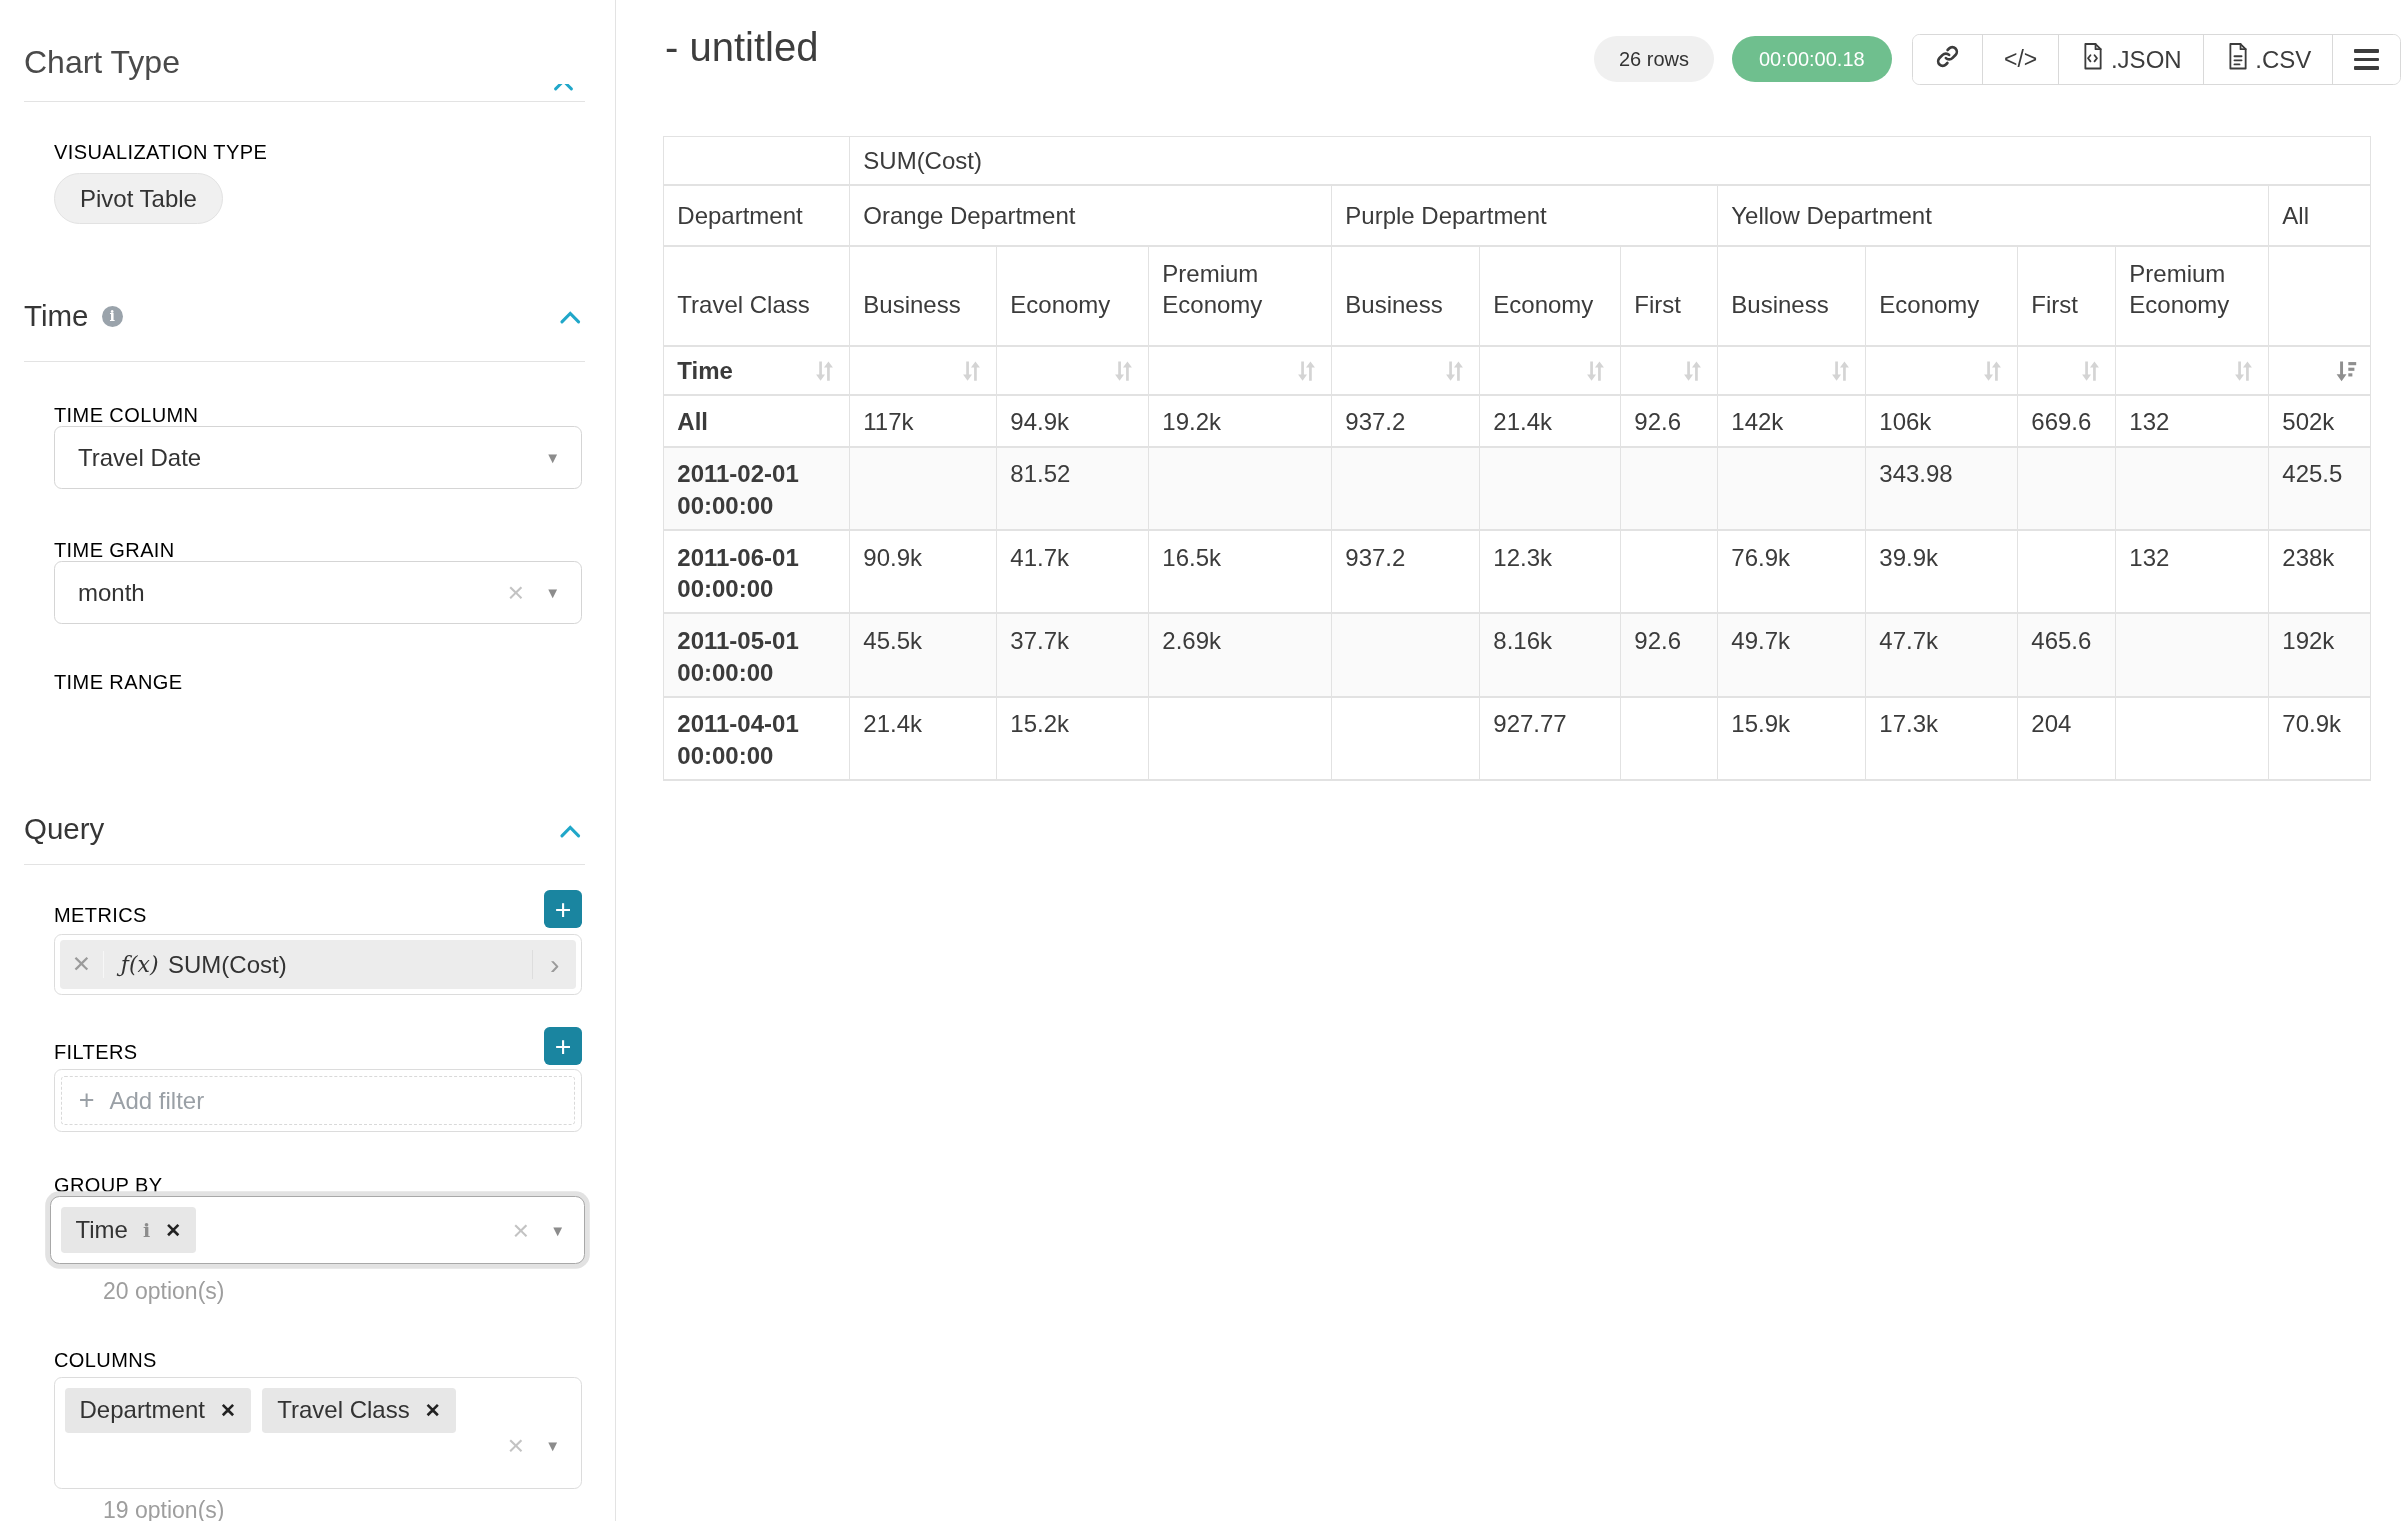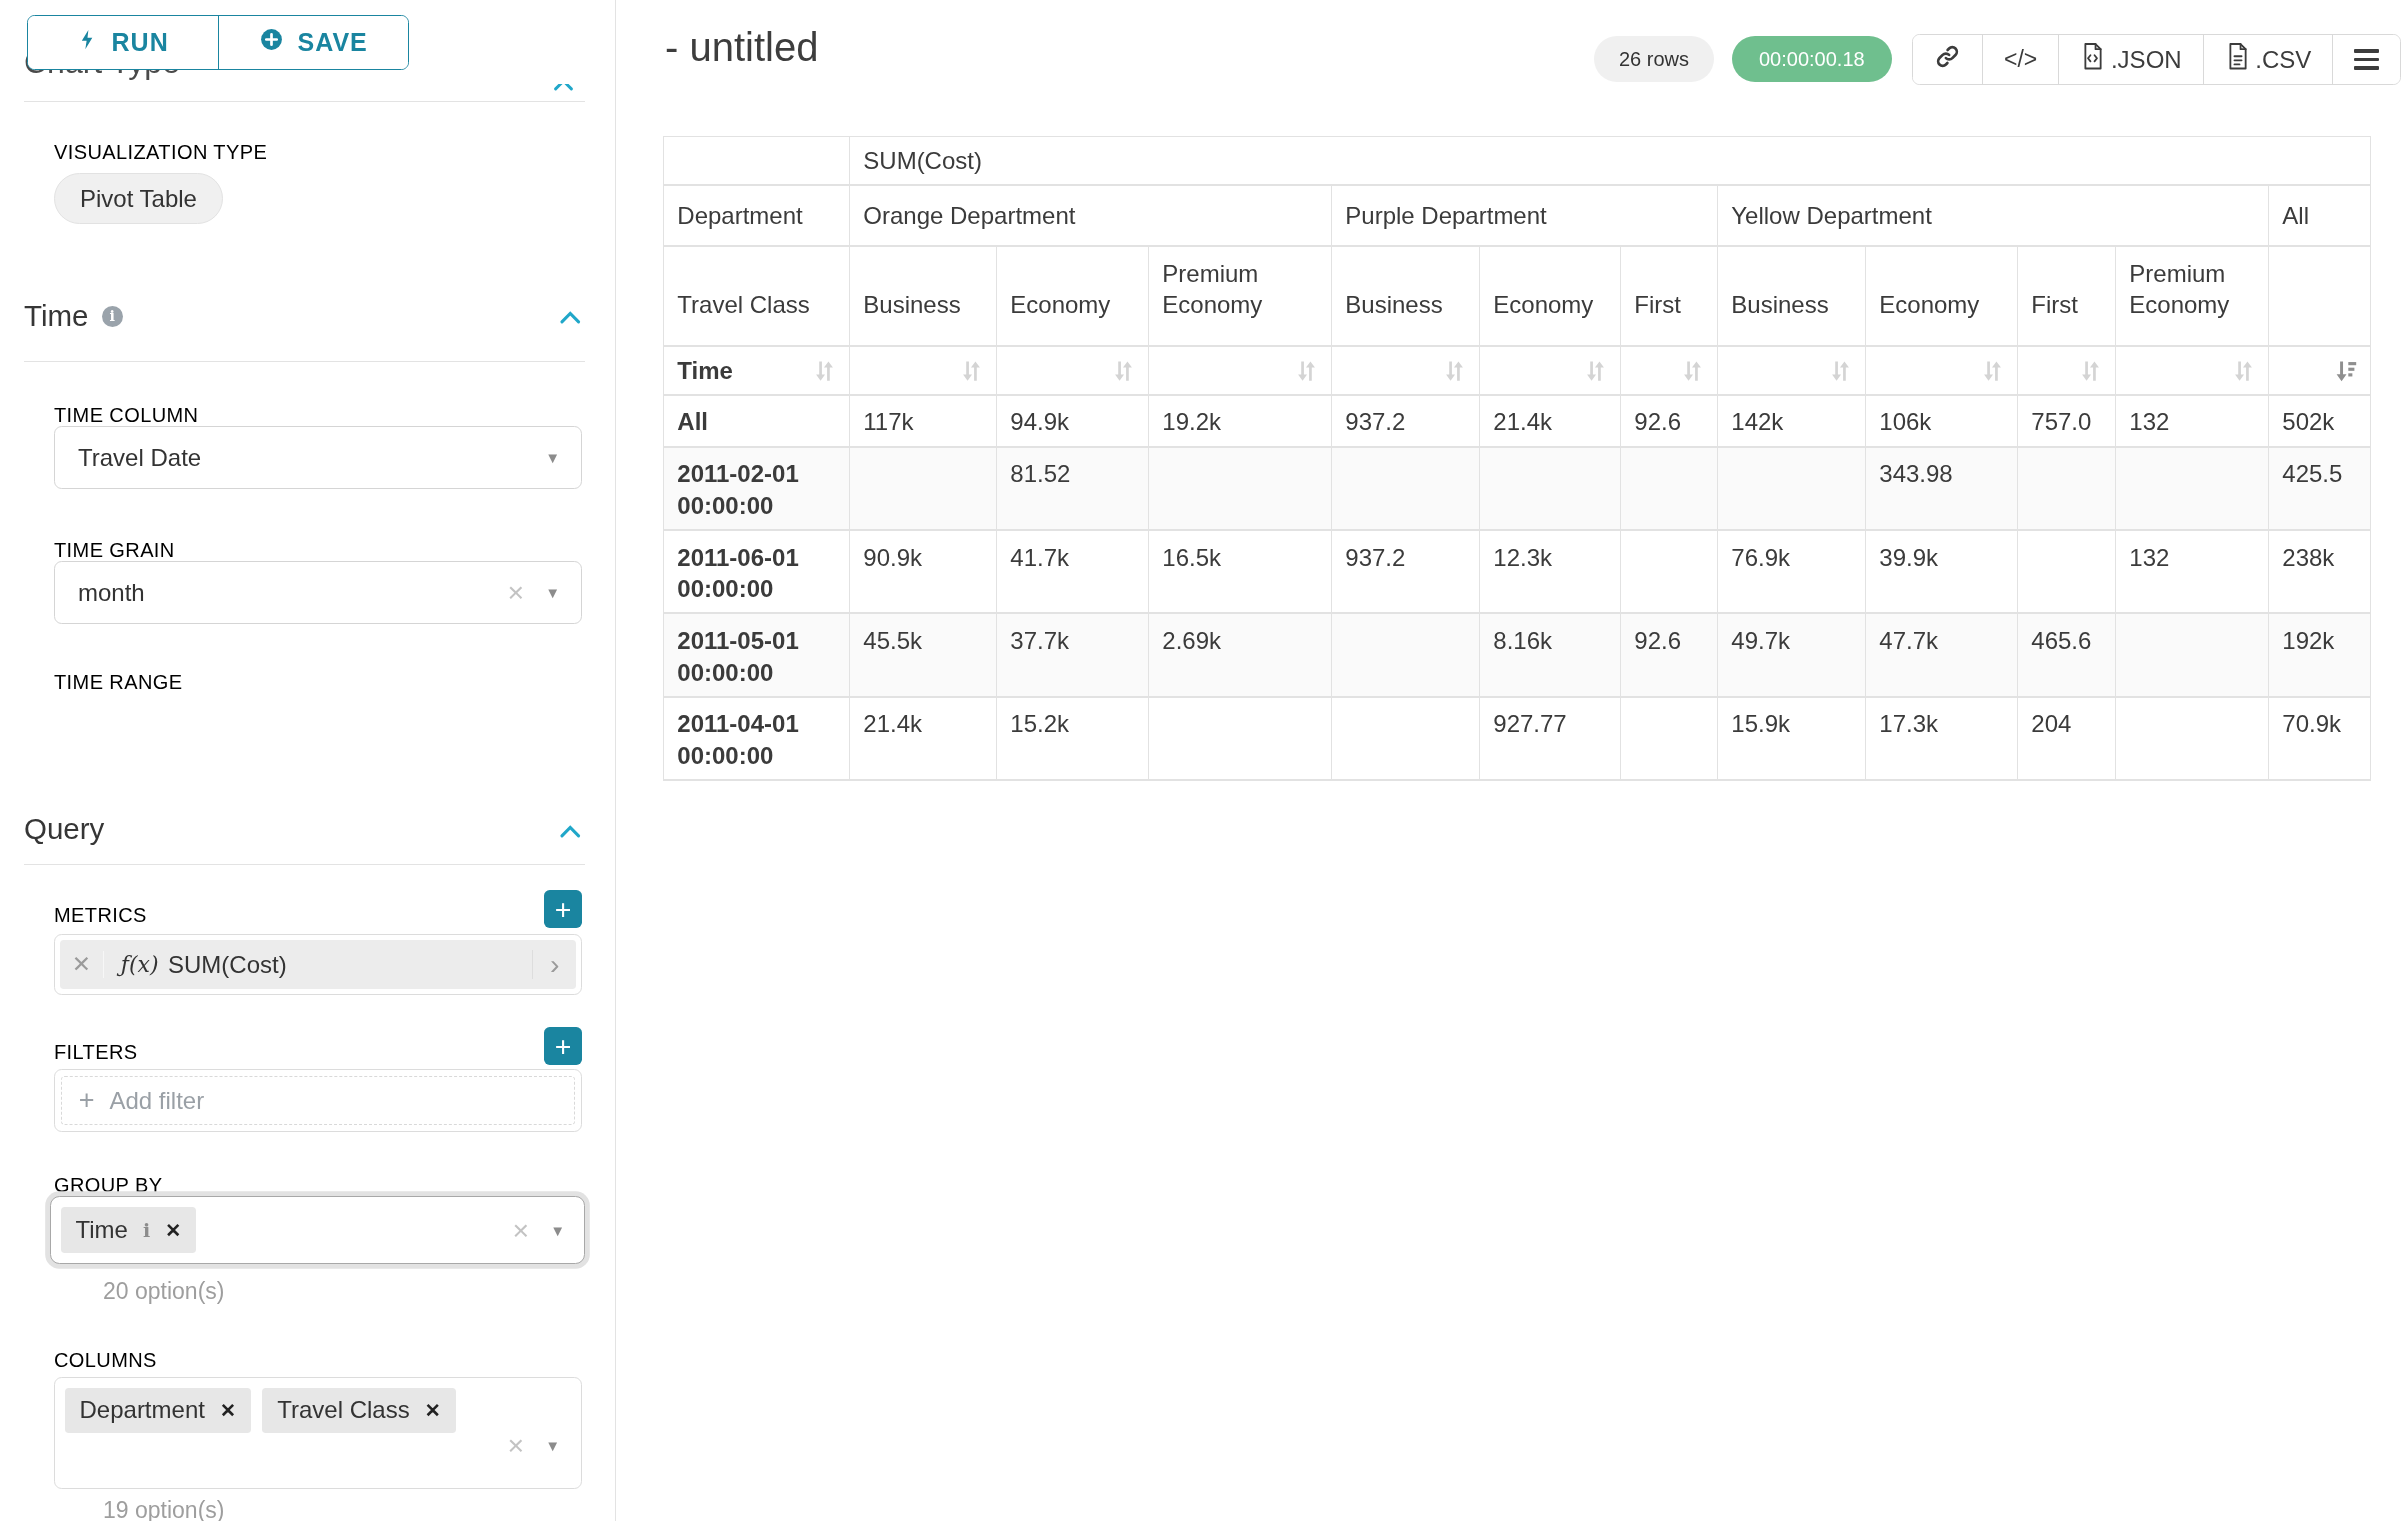--- a/index.html
+++ b/index.html
@@ -88,35 +88,20 @@
 <body>
 
 <div class="sidebar">
   <div class="chart-type-heading">Chart Type</div>
   <div class="mini-caret">
     <svg width="27" height="27" viewBox="0 0 24 24" fill="none" stroke="#20a7c9" stroke-width="2.6" stroke-linecap="round">
         <polyline points="5,15 12,8 19,15"></polyline>
       </svg>
   </div>
 
-  <div class="btn-group">
-    <div class="btn">
-      <span><svg width="21" height="27" viewBox="0 0 24 24">
-            <path d="M13 1 5.5 13.5H11L9.5 23 17.5 10H12z" fill="#1a85a0"></path>
-          </svg></span>
-      <span>RUN</span>
-    </div>
-    <div class="btn">
-      <span><svg width="25" height="25" viewBox="0 0 24 24">
-            <circle cx="12" cy="12" r="10" fill="#1a85a0"></circle>
-            <path d="M12 7v10M7 12h10" stroke="#fff" stroke-width="2.6" stroke-linecap="round"></path>
-          </svg></span>
-      <span>SAVE</span>
-    </div>
-  </div>
 
   <hr class="divider" style="top:101px">
 
   <div class="ctl-label" style="top:141px">VISUALIZATION TYPE</div>
   <div class="viz-pill">Pivot Table</div>
 
   <div class="section-title" style="top:299px">
     <span>Time</span>
     <span class="info-circle">i</span>
   </div>
@@ -451,21 +436,21 @@
           <tr class="h-all">
             <td class="row-label">All</td>
             <td>117k</td>
             <td>94.9k</td>
             <td>19.2k</td>
             <td>937.2</td>
             <td>21.4k</td>
             <td>92.6</td>
             <td>142k</td>
             <td>106k</td>
-            <td>757.0</td>
+            <td>669.6</td>
             <td>132</td>
             <td>502k</td>
           </tr>
           <tr class="h-data stripe">
             <td class="row-label">2011-02-01 00:00:00</td>
             <td></td>
             <td>81.52</td>
             <td></td>
             <td></td>
             <td></td>

